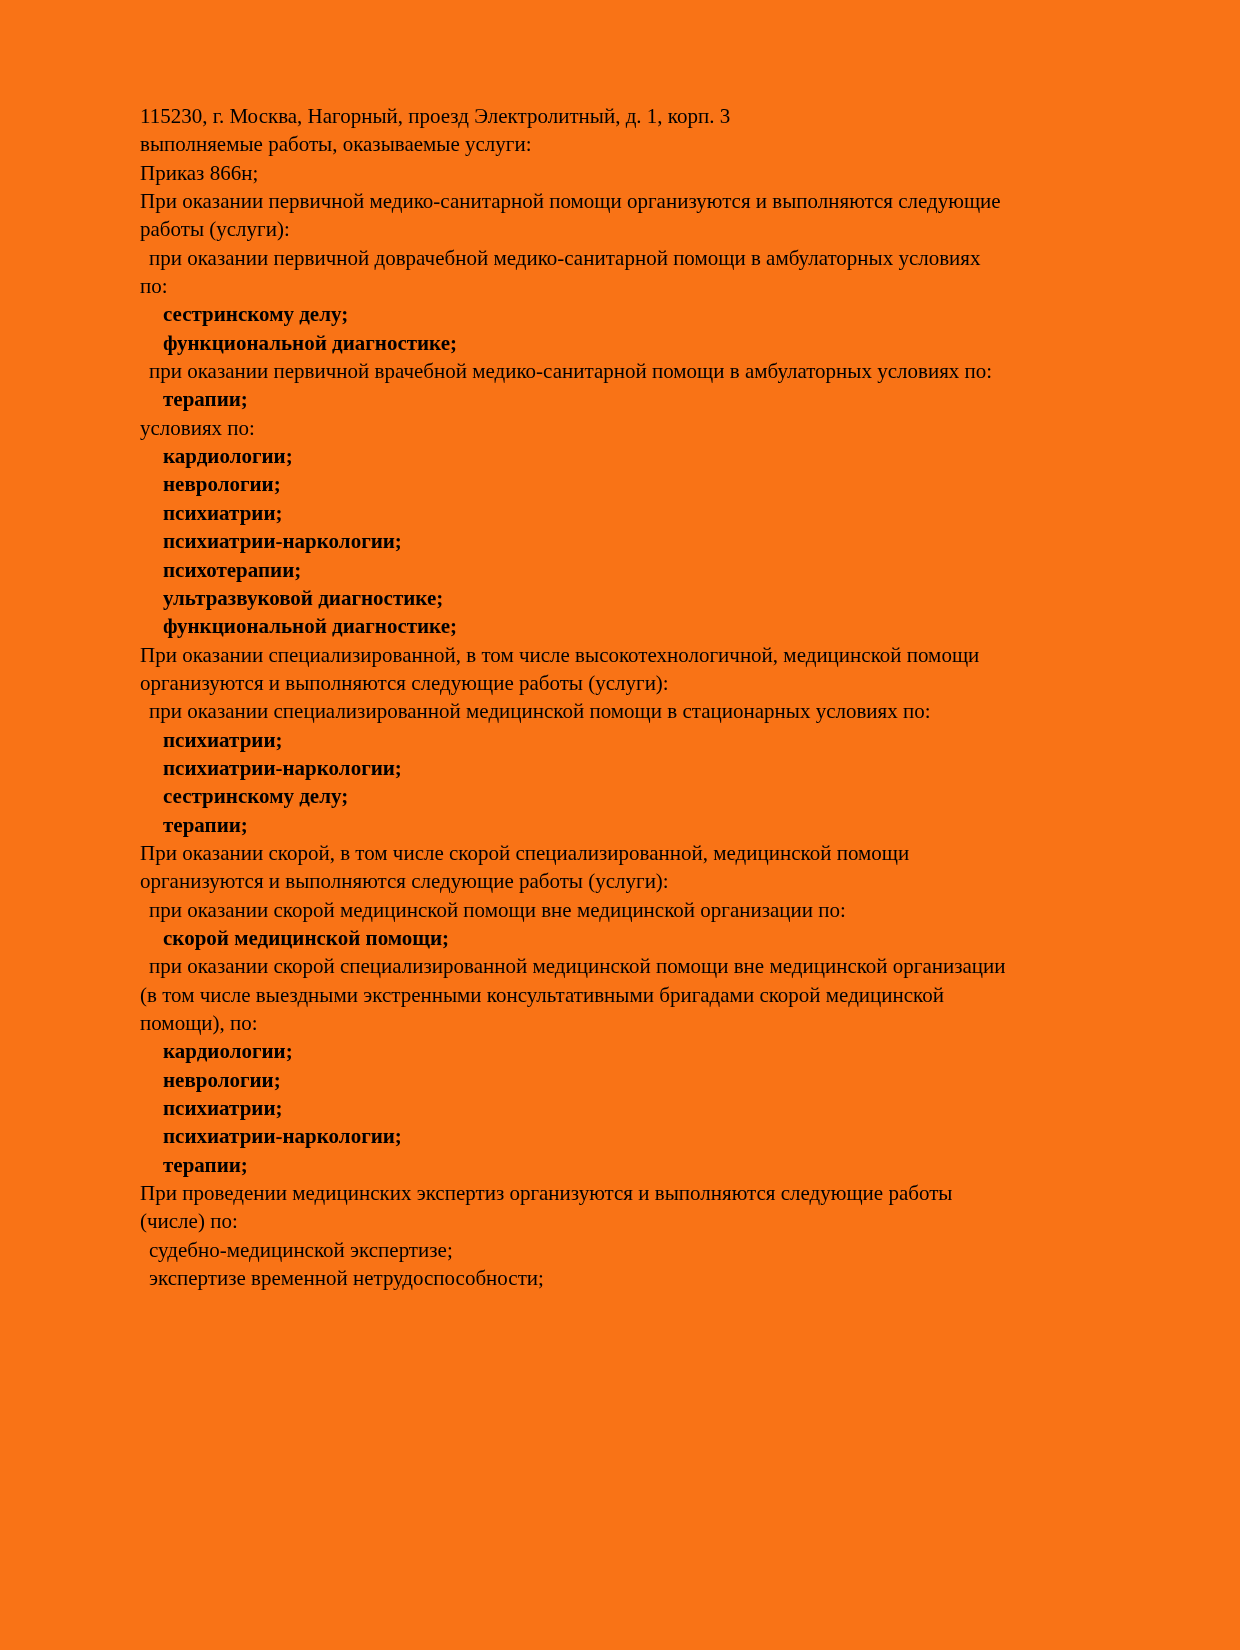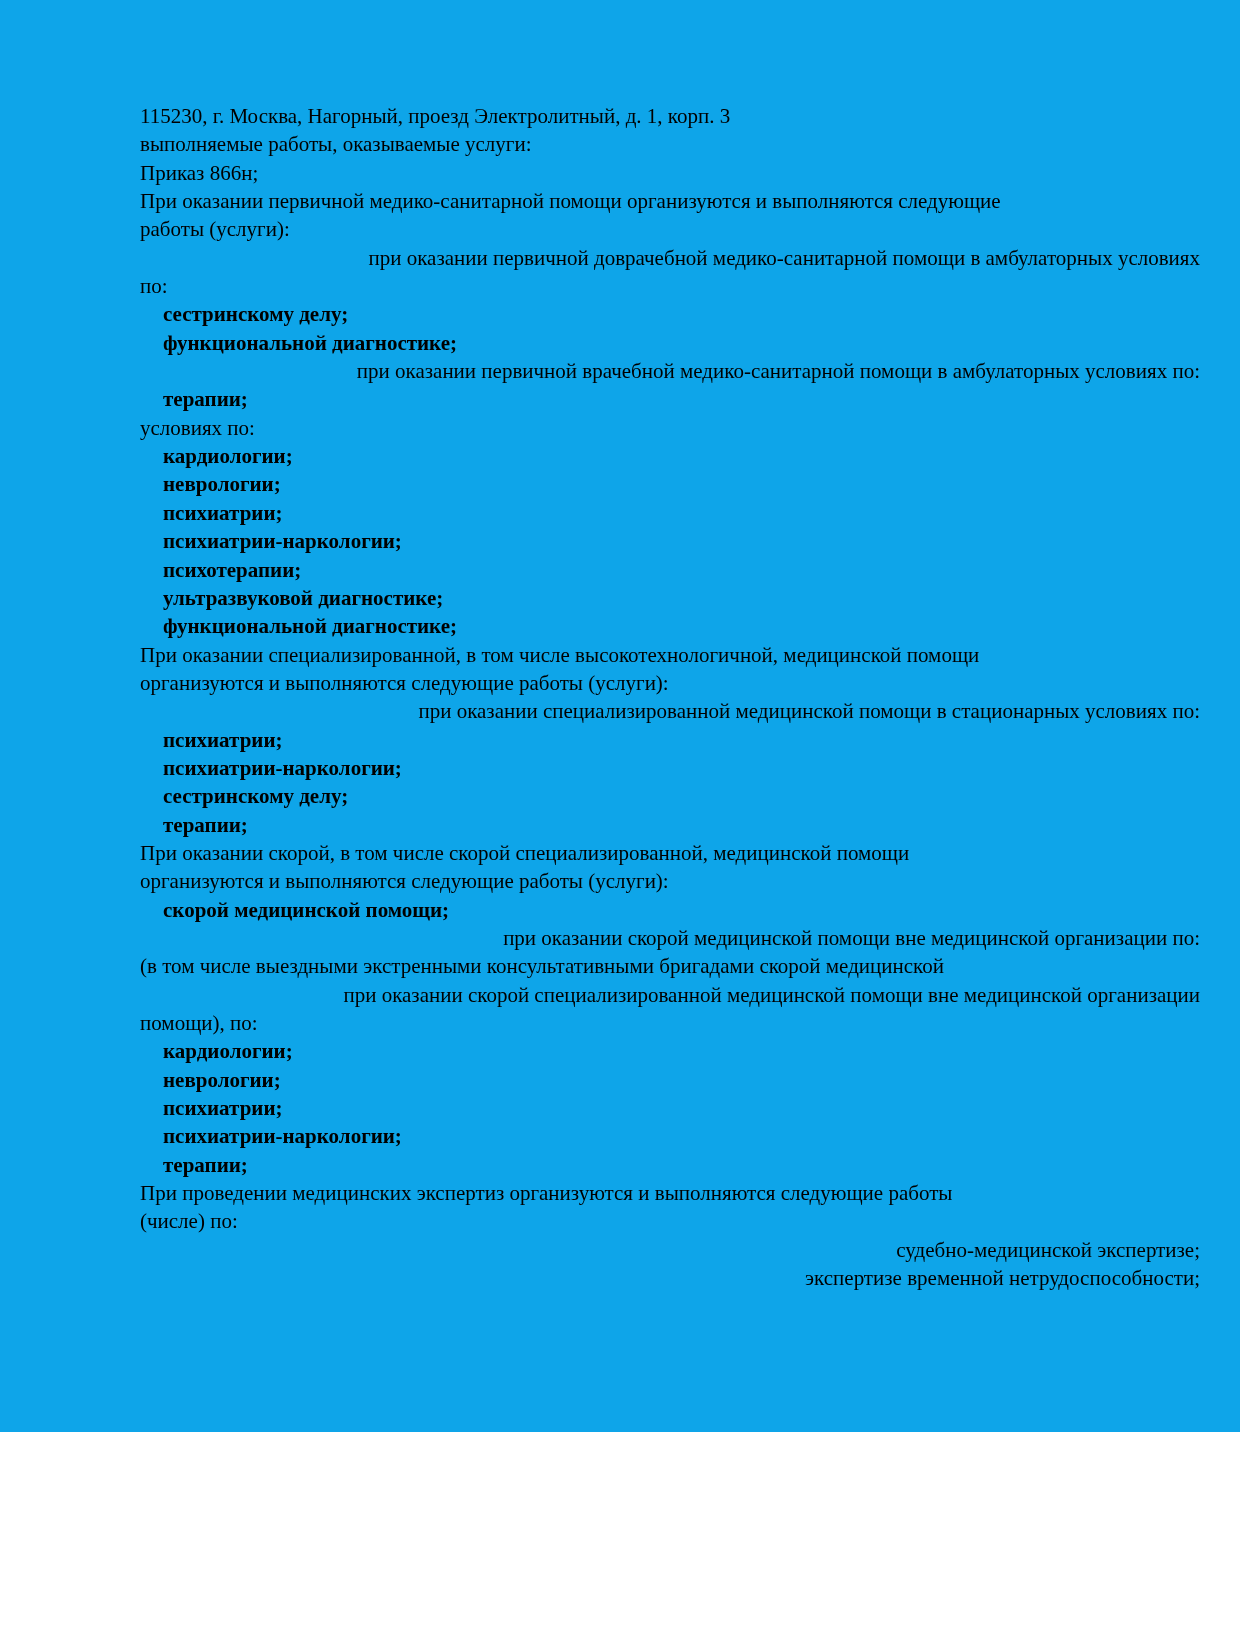--- a/index.html
+++ b/index.html
@@ -3,39 +3,39 @@
 <meta charset="utf-8">
 <style>
   html, body {
     margin: 0;
     padding: 0;
     background: #ffffff;
   }
   .page {
     position: relative;
     width: 1240px;
-    height: 1432px;
-    background: #0ea5e9;
+    height: 1650px;
+    background: #f97316;
     color: #000000;
     font-family: "Liberation Serif", "DejaVu Serif", serif;
     font-size: 21px;
     line-height: 28.35px;
     overflow: hidden;
   }
   .content {
     position: absolute;
     left: 140px;
     top: 102px;
     width: 1060px;
   }
   .line {
     white-space: pre;
   }
   .indent-0 { padding-left: 0; }
-  .indent-1 { padding-left: 9px; text-align: right; }
+  .indent-1 { padding-left: 9px; }
   .indent-2 { padding-left: 23px; font-weight: bold; }
 </style>
 </head>
 <body>
 
 <div class="page">
   <div class="content">
       <div class="line indent-0">115230, г. Москва, Нагорный, проезд Электролитный, д. 1, корп. 3</div>
       <div class="line indent-0">выполняемые работы, оказываемые услуги:</div>
       <div class="line indent-0">Приказ 866н;</div>
@@ -57,24 +57,24 @@
       <div class="line indent-2">функциональной диагностике;</div>
       <div class="line indent-0">При оказании специализированной, в том числе высокотехнологичной, медицинской помощи</div>
       <div class="line indent-0">организуются и выполняются следующие работы (услуги):</div>
       <div class="line indent-1">при оказании специализированной медицинской помощи в стационарных условиях по:</div>
       <div class="line indent-2">психиатрии;</div>
       <div class="line indent-2">психиатрии-наркологии;</div>
       <div class="line indent-2">сестринскому делу;</div>
       <div class="line indent-2">терапии;</div>
       <div class="line indent-0">При оказании скорой, в том числе скорой специализированной, медицинской помощи</div>
       <div class="line indent-0">организуются и выполняются следующие работы (услуги):</div>
+      <div class="line indent-1">при оказании скорой медицинской помощи вне медицинской организации по:</div>
       <div class="line indent-2">скорой медицинской помощи;</div>
-      <div class="line indent-1">при оказании скорой медицинской помощи вне медицинской организации по:</div>
+      <div class="line indent-1">при оказании скорой специализированной медицинской помощи вне медицинской организации</div>
       <div class="line indent-0">(в том числе выездными экстренными консультативными бригадами скорой медицинской</div>
-      <div class="line indent-1">при оказании скорой специализированной медицинской помощи вне медицинской организации</div>
       <div class="line indent-0">помощи), по:</div>
       <div class="line indent-2">кардиологии;</div>
       <div class="line indent-2">неврологии;</div>
       <div class="line indent-2">психиатрии;</div>
       <div class="line indent-2">психиатрии-наркологии;</div>
       <div class="line indent-2">терапии;</div>
       <div class="line indent-0">При проведении медицинских экспертиз организуются и выполняются следующие работы</div>
       <div class="line indent-0">(числе) по:</div>
       <div class="line indent-1">судебно-медицинской экспертизе;</div>
       <div class="line indent-1">экспертизе временной нетрудоспособности;</div>

